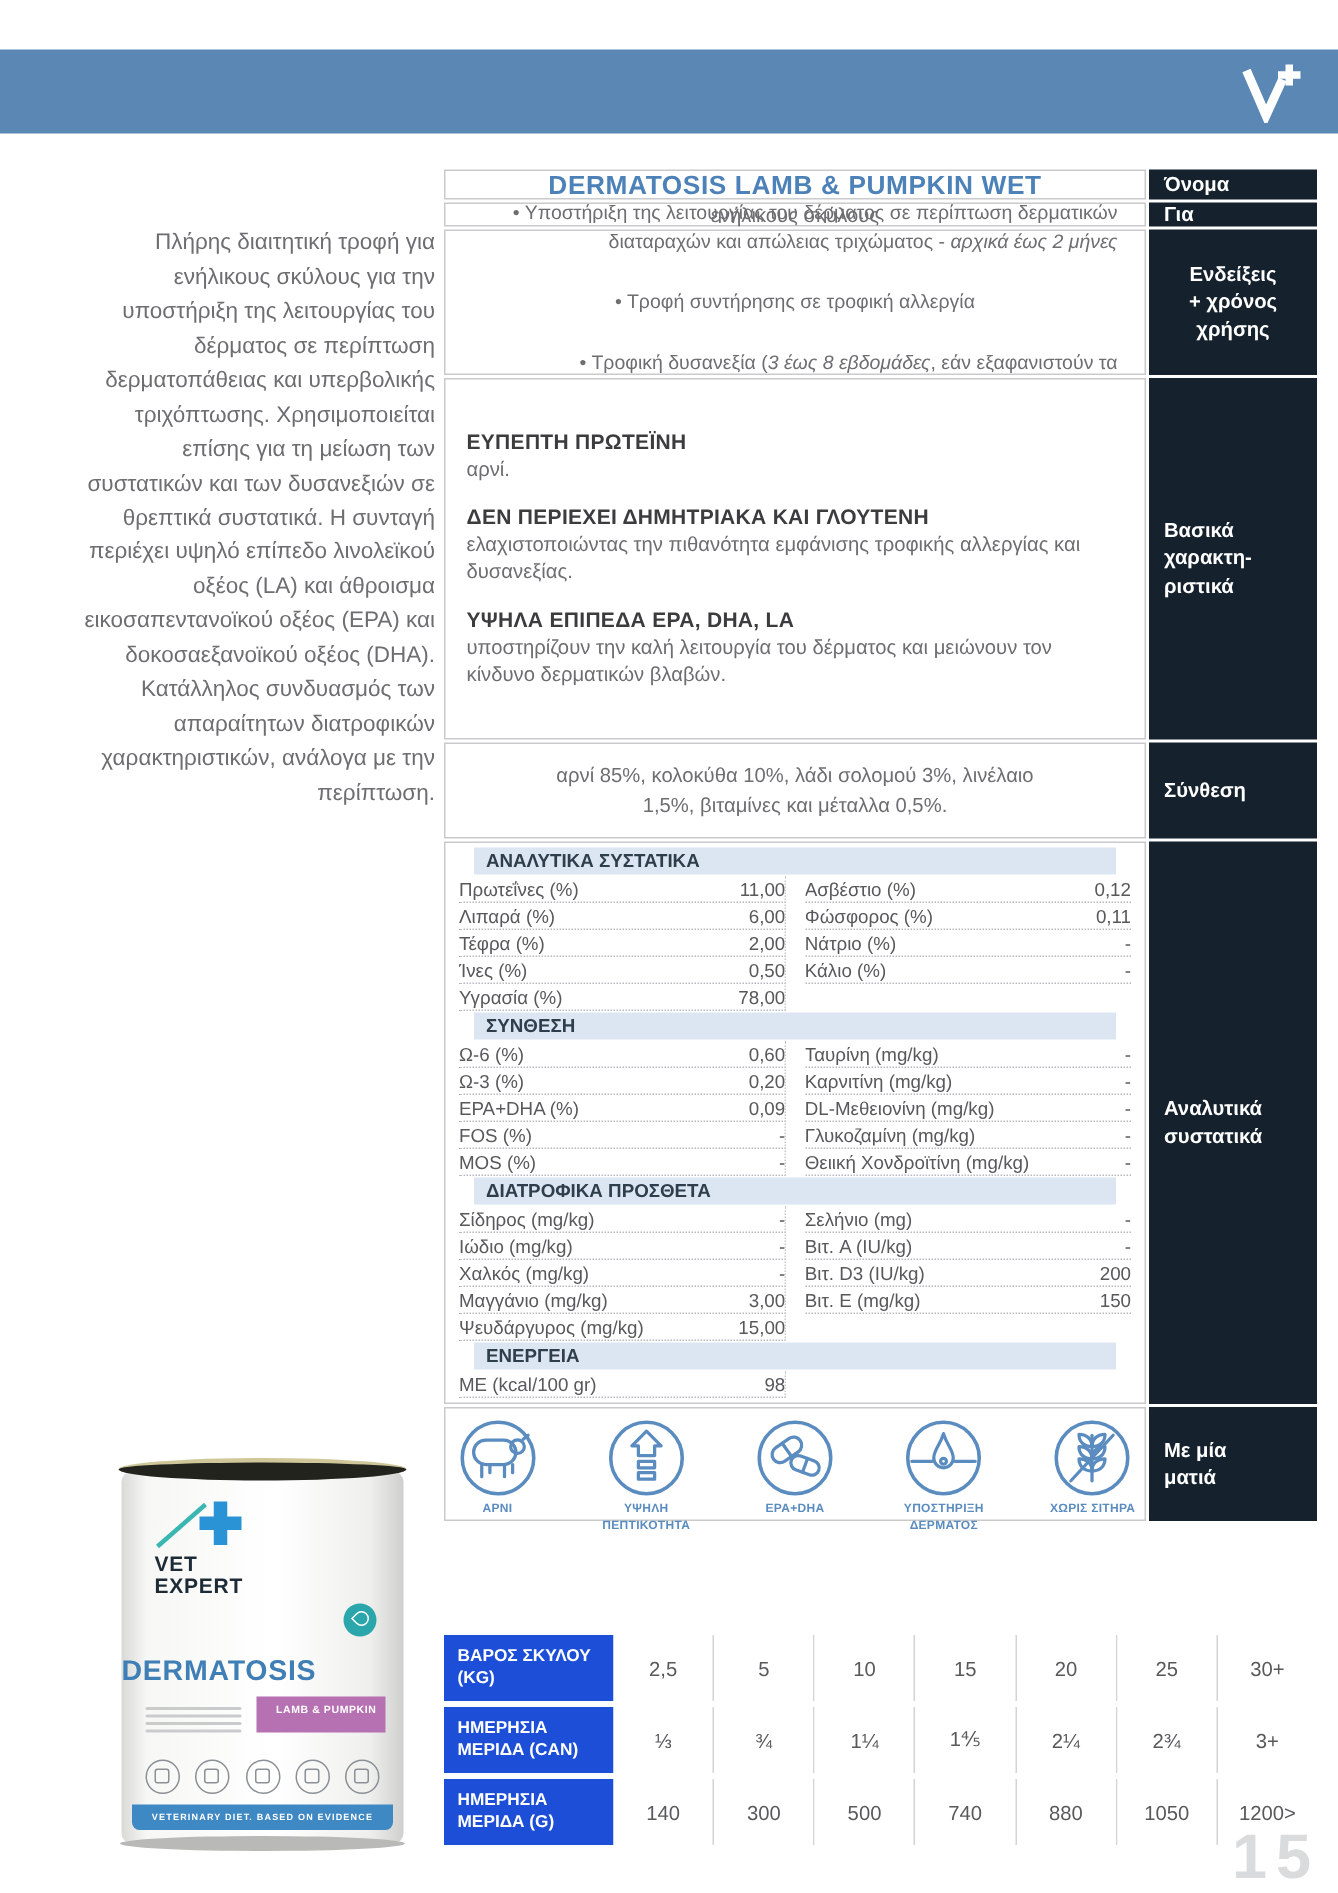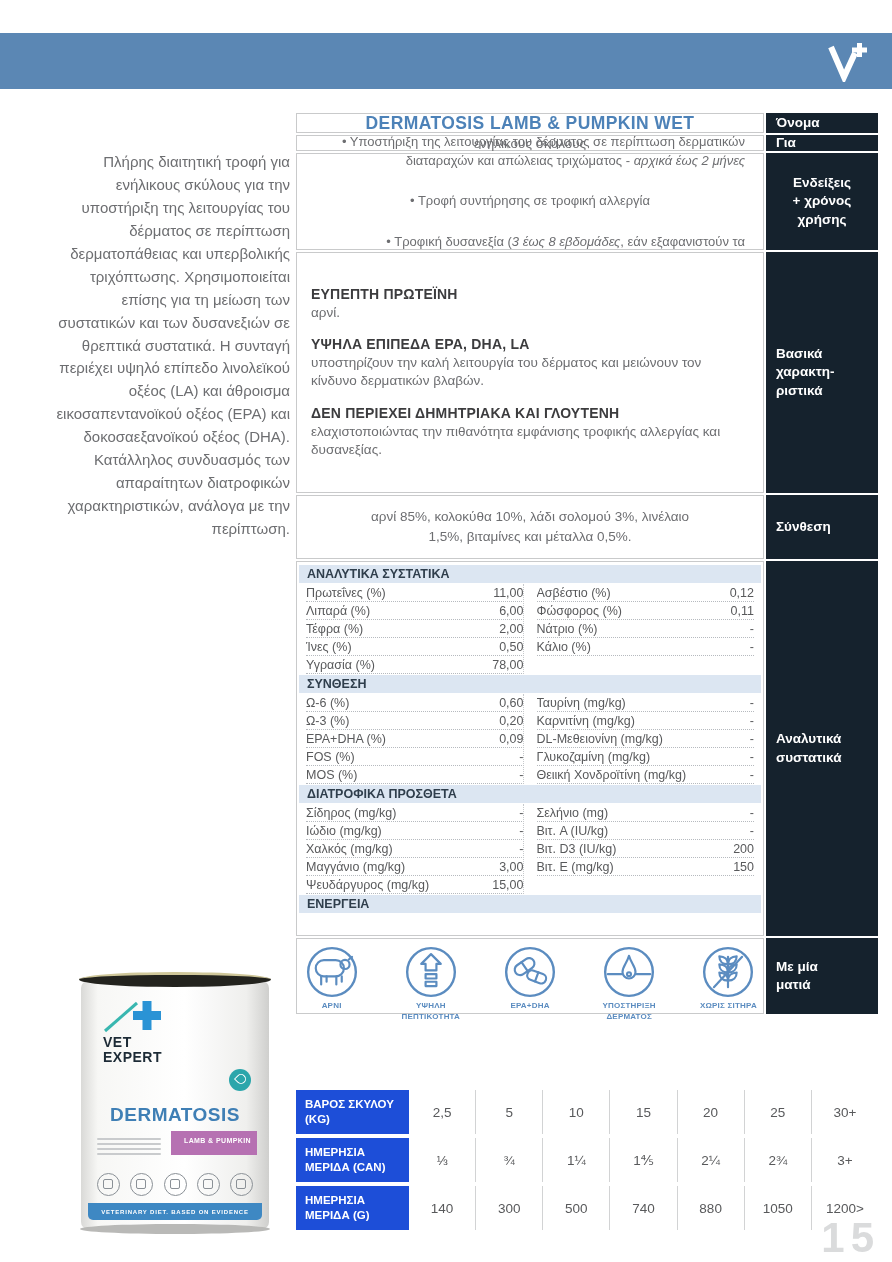--- a/index.html
+++ b/index.html
@@ -32,21 +32,21 @@
 
   .feat-cell{align-items:flex-start;justify-content:center;padding:10px 20px 10px 14px;}
   .feat{margin:7px 0;}
   .feat-title{font-weight:bold;color:#3c3c3e;font-size:14px;letter-spacing:.2px;margin-bottom:2px;}
   .feat-text{font-size:13.5px;color:#6d6e71;line-height:1.35;}
 
   .comp-cell{font-size:13.5px;text-align:center;line-height:1.5;padding:8px 60px;}
 
   .ana-cell{display:block;padding:2px 2px 0 2px;}
   .nsec{background:#dce6f2;color:#2f3e4c;font-weight:bold;font-size:12.5px;
-        padding:2px 8px;margin:1px 0;line-height:14px;height:14px;}
+        padding:2px 8px;margin:1px 17px;line-height:14px;height:14px;}
   .ncols{display:flex;column-gap:13px;padding:0 7px;gap:12px;}
   .ncol{flex:1;min-width:0;}
   .ncol-r{border-left:1px dotted #c6c9cc;padding-left:13px;margin-left:-13px;}
   .nrow{display:flex;justify-content:space-between;align-items:center;height:17px;
         border-bottom:1px dotted #b6babf;font-size:12.5px;color:#58595b;}
   .nlab{white-space:nowrap;overflow:hidden;}
   .nval{white-space:nowrap;}
 
   .glance-cell{flex-direction:row;align-items:flex-start;justify-content:center;gap:30px;padding-top:7px;}
   .gicon{width:80px;text-align:center;}
@@ -76,21 +76,21 @@
            background:#23231e;border-top:3px solid #cfc79a;box-sizing:border-box;z-index:2;}
   .can-body{position:absolute;left:5px;top:9px;right:5px;bottom:5px;border-radius:7px;
             background:linear-gradient(90deg,#d9d9d7 0%,#f7f7f5 9%,#ffffff 55%,#efefed 88%,#cfcfcd 100%);
             overflow:hidden;}
   .can-bottom{position:absolute;left:4px;bottom:0;right:4px;height:10px;border-radius:50%;background:#b9b9b7;}
   .can-logo{position:absolute;left:22px;top:18px;width:110px;}
   .can-logo svg{display:block;}
   .can-brand{font-weight:bold;color:#1d2b36;font-size:14px;line-height:1.05;width:60px;letter-spacing:.5px;margin-top:2px;}
   .can-badge{position:absolute;right:18px;top:88px;width:22px;height:22px;border-radius:50%;background:#2ba6ab;}
   .can-badge::after{content:"";position:absolute;left:7px;top:5px;width:8px;height:8px;border:1.5px solid #fff;border-radius:50% 50% 50% 0;transform:rotate(45deg);}
-  .can-title{position:absolute;left:0;right:0;top:123px;text-align:center;font-weight:bold;
+  .can-title{position:absolute;left:0;right:0;top:123px;font-weight:bold;
              font-size:19px;color:#3f7fb5;letter-spacing:.5px;}
   .can-sub{position:absolute;left:14px;right:12px;top:150px;display:flex;align-items:stretch;}
   .can-finetext{flex:1;padding-top:4px;}
   .can-finetext i{display:block;height:2px;background:#c9cbcd;margin:3px 10px 0 2px;border-radius:1px;}
   .can-variant{width:86px;background:#b671b2;color:#ffffff;font-size:7px;font-weight:bold;
                text-align:right;padding:5px 6px;box-sizing:border-box;line-height:1.5;letter-spacing:.4px;}
   .can-icons{position:absolute;left:10px;right:10px;top:192px;display:flex;justify-content:space-between;padding:0 6px;}
   .can-icons i{width:21px;height:21px;border:1.3px solid #8a9096;border-radius:50%;position:relative;}
   .can-icons i::after{content:"";position:absolute;left:5px;top:5px;width:8px;height:8px;border:1.2px solid #8a9096;border-radius:2px;}
   .can-band{position:absolute;left:7px;right:7px;bottom:9px;height:17px;background:#3e88c3;border-radius:0 0 5px 5px;
@@ -134,26 +134,26 @@
 χρήσης</div>
     </div>
 
     <div class="irow" style="height:241px">
       <div class="cell feat-cell">
           <div class="feat">
             <div class="feat-title">ΕΥΠΕΠΤΗ ΠΡΩΤΕΪΝΗ</div>
             <div class="feat-text">αρνί.</div>
           </div>
           <div class="feat">
+            <div class="feat-title">ΔΕΝ ΠΕΡΙΕΧΕΙ ΔΗΜΗΤΡΙΑΚΑ ΚΑΙ ΓΛΟΥΤΕΝΗ</div>
+            <div class="feat-text">ελαχιστοποιώντας την πιθανότητα εμφάνισης τροφικής αλλεργίας και δυσανεξίας.</div>
+          </div>
+          <div class="feat">
             <div class="feat-title">ΥΨΗΛΑ ΕΠΙΠΕΔΑ EPA, DHA, LA</div>
             <div class="feat-text">υποστηρίζουν την καλή λειτουργία του δέρματος και μειώνουν τον κίνδυνο δερματικών βλαβών.</div>
-          </div>
-          <div class="feat">
-            <div class="feat-title">ΔΕΝ ΠΕΡΙΕΧΕΙ ΔΗΜΗΤΡΙΑΚΑ ΚΑΙ ΓΛΟΥΤΕΝΗ</div>
-            <div class="feat-text">ελαχιστοποιώντας την πιθανότητα εμφάνισης τροφικής αλλεργίας και δυσανεξίας.</div>
           </div>
         </div>
       <div class="lbl">Βασικά
 χαρακτη-
 ριστικά</div>
     </div>
 
     <div class="irow" style="height:64px">
       <div class="cell comp-cell">αρνί 85%, κολοκύθα 10%, λάδι σολομού 3%, λινέλαιο 1,5%, βιταμίνες και μέταλλα 0,5%.</div>
       <div class="lbl">Σύνθεση</div>
@@ -288,20 +288,29 @@
                 <span class="nlab">Βιτ. D3 (IU/kg)</span>
                 <span class="nval">200</span>
               </div>
               <div class="nrow">
                 <span class="nlab">Βιτ. E (mg/kg)</span>
                 <span class="nval">150</span>
               </div>
             </div>
           </div>
           <div class="nsec">ΕΝΕΡΓΕΙΑ</div>
+          <div class="ncols">
+            <div class="ncol">
+              <div class="nrow">
+                <span class="nlab">ME (kcal/100 gr)</span>
+                <span class="nval">98</span>
+              </div>
+            </div>
+            <div class="ncol ncol-r"></div>
+          </div>
         </div>
       <div class="lbl">Αναλυτικά
 συστατικά</div>
     </div>
 
     <div class="irow" style="height:76px">
       <div class="cell glance-cell">
 
         <div class="gicon">
           <svg width="52" height="52" viewBox="0 0 48 48">

